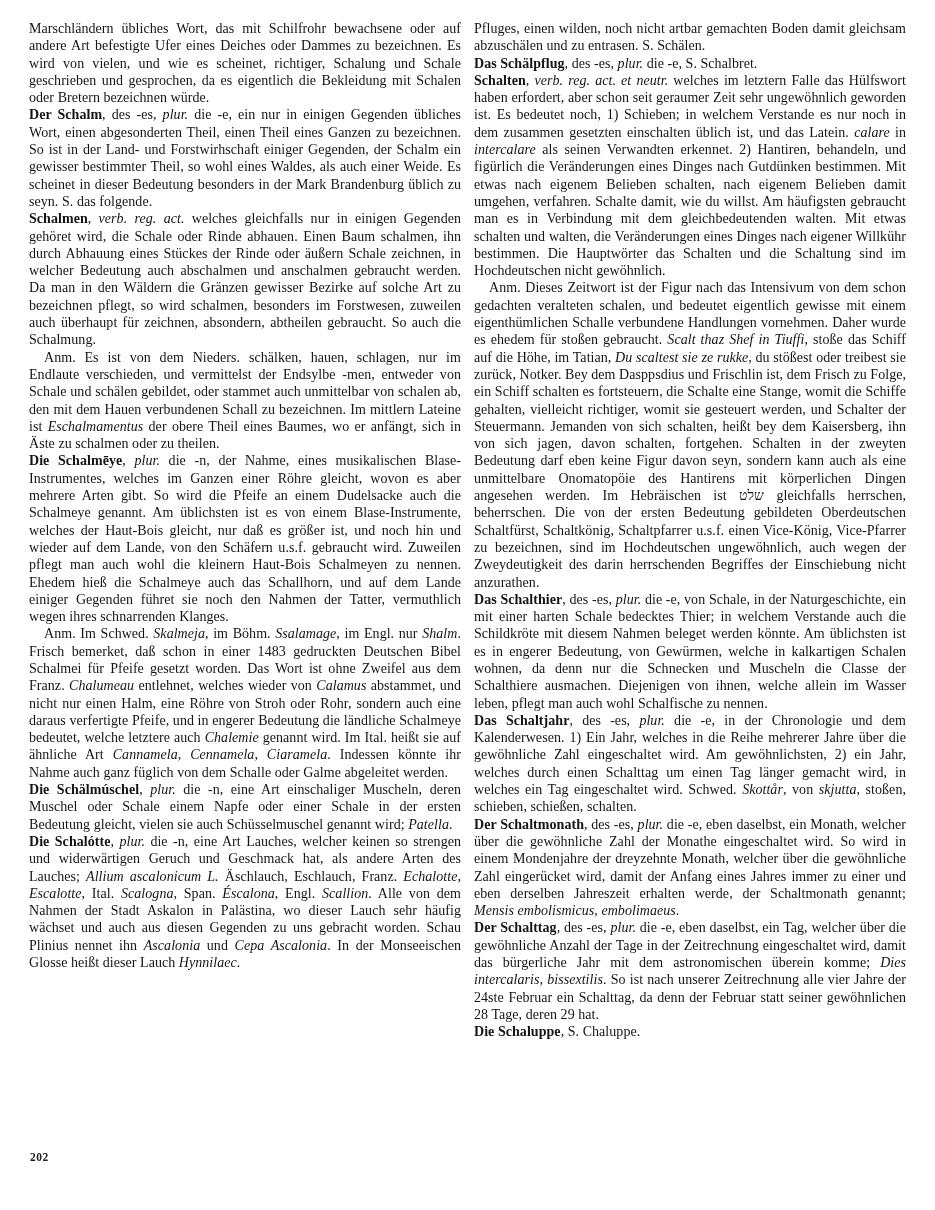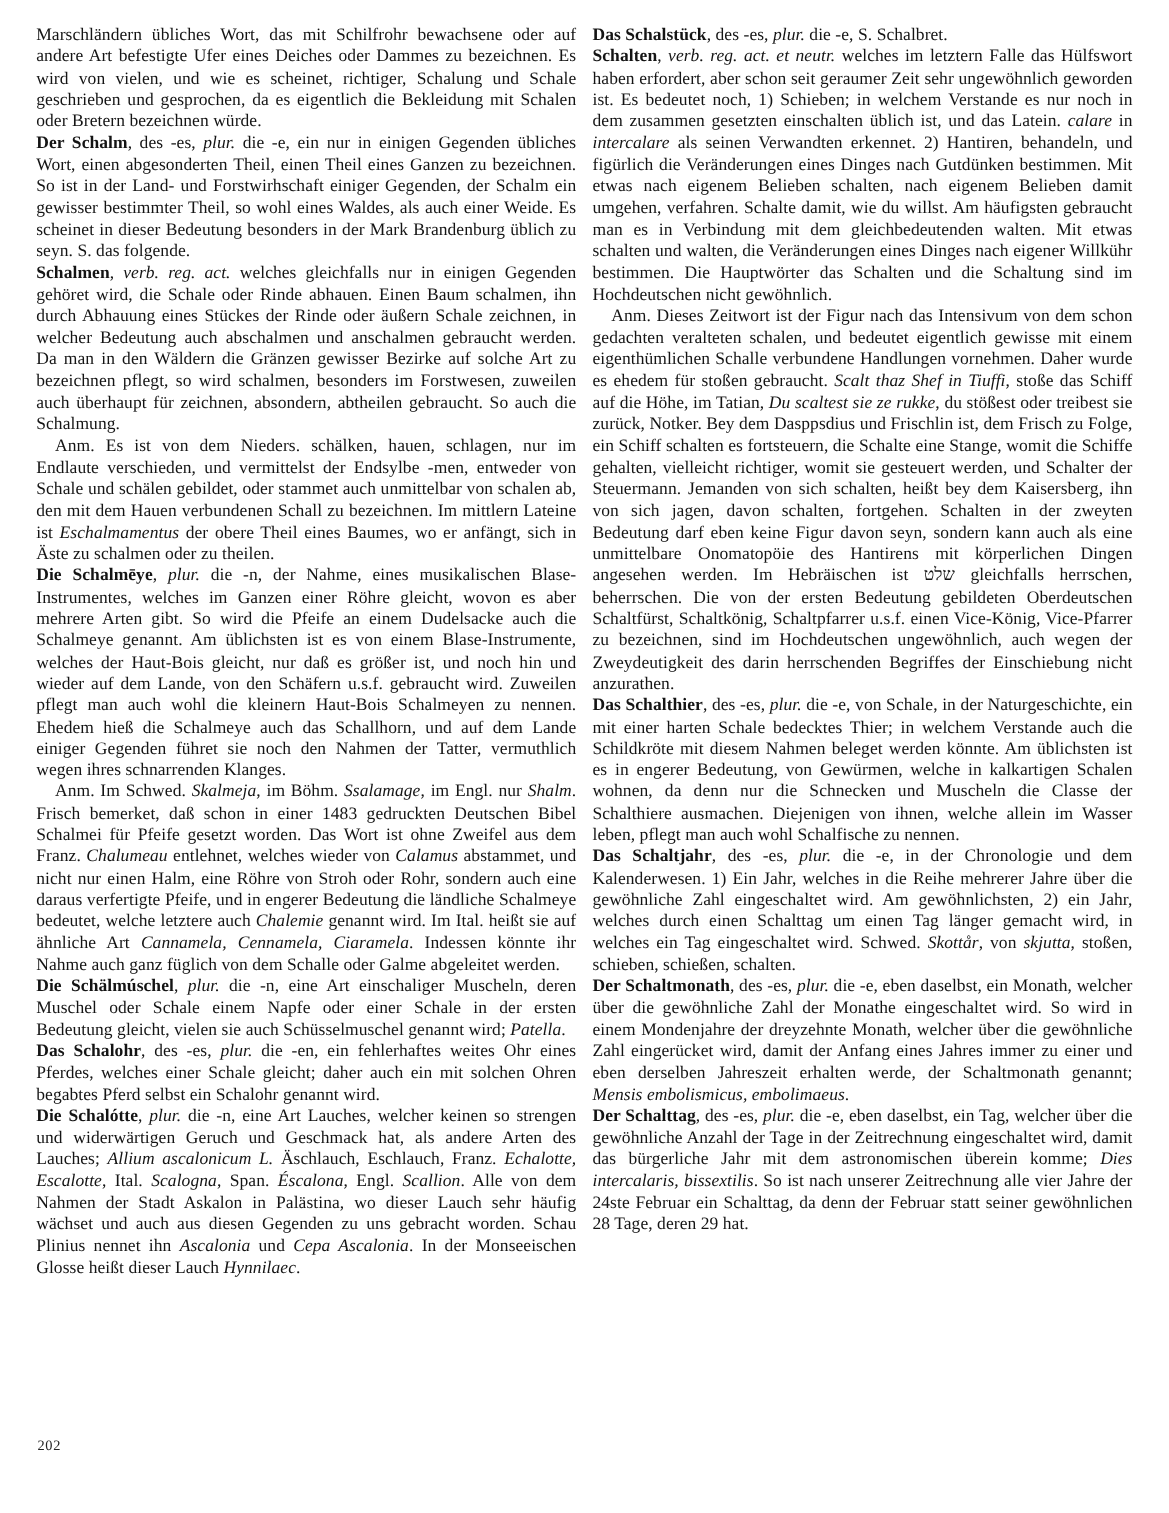--- a/index.html
+++ b/index.html
@@ -49,42 +49,44 @@
   .it {
     font-style: italic;
   }
   .page-number {
     position: absolute;
     left: 30px;
     top: 1151px;
     font-size: 11.5px;
     letter-spacing: 0.5px;
     color: #222222;
+    font-weight: bold;
   }
 </style>
 </head>
 <body>
 
 <div class="page">
   <div class="columns">
     <div class="column">
         <p><span>Marschländern übliches Wort, das mit Schilfrohr bewachsene oder auf andere Art befestigte Ufer eines Deiches oder Dammes zu bezeichnen. Es wird von vielen, und wie es scheinet, richtiger, Schalung und Schale geschrieben und gesprochen, da es eigentlich die Bekleidung mit Schalen oder Bretern bezeichnen würde.</span></p>
         <p><span class="hw">Der Schalm</span><span>, des -es, </span><span class="it">plur.</span><span> die -e, ein nur in einigen Gegenden übliches Wort, einen abgesonderten Theil, einen Theil eines Ganzen zu bezeichnen. So ist in der Land- und Forstwirhschaft einiger Gegenden, der Schalm ein gewisser bestimmter Theil, so wohl eines Waldes, als auch einer Weide. Es scheinet in dieser Bedeutung besonders in der Mark Brandenburg üblich zu seyn. S. das folgende.</span></p>
         <p><span class="hw">Schalmen</span><span>, </span><span class="it">verb. reg. act.</span><span> welches gleichfalls nur in einigen Gegenden gehöret wird, die Schale oder Rinde abhauen. Einen Baum schalmen, ihn durch Abhauung eines Stückes der Rinde oder äußern Schale zeichnen, in welcher Bedeutung auch abschalmen und anschalmen gebraucht werden. Da man in den Wäldern die Gränzen gewisser Bezirke auf solche Art zu bezeichnen pflegt, so wird schalmen, besonders im Forstwesen, zuweilen auch überhaupt für zeichnen, absondern, abtheilen gebraucht. So auch die Schalmung.</span></p>
         <p class="indent"><span>Anm. Es ist von dem Nieders. schälken, hauen, schlagen, nur im Endlaute verschieden, und vermittelst der Endsylbe -men, entweder von Schale und schälen gebildet, oder stammet auch unmittelbar von schalen ab, den mit dem Hauen verbundenen Schall zu bezeichnen. Im mittlern Lateine ist </span><span class="it">Eschalmamentus</span><span> der obere Theil eines Baumes, wo er anfängt, sich in Äste zu schalmen oder zu theilen.</span></p>
         <p><span class="hw">Die Schalmēye</span><span>, </span><span class="it">plur.</span><span> die -n, der Nahme, eines musikalischen Blase-Instrumentes, welches im Ganzen einer Röhre gleicht, wovon es aber mehrere Arten gibt. So wird die Pfeife an einem Dudelsacke auch die Schalmeye genannt. Am üblichsten ist es von einem Blase-Instrumente, welches der Haut-Bois gleicht, nur daß es größer ist, und noch hin und wieder auf dem Lande, von den Schäfern u.s.f. gebraucht wird. Zuweilen pflegt man auch wohl die kleinern Haut-Bois Schalmeyen zu nennen. Ehedem hieß die Schalmeye auch das Schallhorn, und auf dem Lande einiger Gegenden führet sie noch den Nahmen der Tatter, vermuthlich wegen ihres schnarrenden Klanges.</span></p>
         <p class="indent"><span>Anm. Im Schwed. </span><span class="it">Skalmeja</span><span>, im Böhm. </span><span class="it">Ssalamage</span><span>, im Engl. nur </span><span class="it">Shalm</span><span>. Frisch bemerket, daß schon in einer 1483 gedruckten Deutschen Bibel Schalmei für Pfeife gesetzt worden. Das Wort ist ohne Zweifel aus dem Franz. </span><span class="it">Chalumeau</span><span> entlehnet, welches wieder von </span><span class="it">Calamus</span><span> abstammet, und nicht nur einen Halm, eine Röhre von Stroh oder Rohr, sondern auch eine daraus verfertigte Pfeife, und in engerer Bedeutung die ländliche Schalmeye bedeutet, welche letztere auch </span><span class="it">Chalemie</span><span> genannt wird. Im Ital. heißt sie auf ähnliche Art </span><span class="it">Cannamela, Cennamela, Ciaramela</span><span>. Indessen könnte ihr Nahme auch ganz füglich von dem Schalle oder Galme abgeleitet werden.</span></p>
         <p><span class="hw">Die Schälmúschel</span><span>, </span><span class="it">plur.</span><span> die -n, eine Art einschaliger Muscheln, deren Muschel oder Schale einem Napfe oder einer Schale in der ersten Bedeutung gleicht, vielen sie auch Schüsselmuschel genannt wird; </span><span class="it">Patella</span><span>.</span></p>
-        <p><span class="hw">Das Schalohr</span><span>, des -es, </span><span class="it">plur.</span><span> die -en, ein fehlerhaftes weites Ohr eines Pferdes, welches einer Schale gleicht; daher auch ein mit solchen Ohren begabtes Pferd selbst ein Schalohr genannt wird.</span></p>
         <p><span class="hw">Die Schalótte</span><span>, </span><span class="it">plur.</span><span> die -n, eine Art Lauches, welcher keinen so strengen und widerwärtigen Geruch und Geschmack hat, als andere Arten des Lauches; </span><span class="it">Allium ascalonicum L.</span><span> Äschlauch, Eschlauch, Franz. </span><span class="it">Echalotte, Escalotte</span><span>, Ital. </span><span class="it">Scalogna</span><span>, Span. </span><span class="it">Éscalona</span><span>, Engl. </span><span class="it">Scallion</span><span>. Alle von dem Nahmen der Stadt Askalon in Palästina, wo dieser Lauch sehr häufig wächset und auch aus diesen Gegenden zu uns gebracht worden. Schau Plinius nennet ihn </span><span class="it">Ascalonia</span><span> und </span><span class="it">Cepa Ascalonia</span><span>. In der Monseeischen Glosse heißt dieser Lauch </span><span class="it">Hynnilaec</span><span>.</span></p>
       </div>
     <div class="column">
-        <p><span class="hw">Das Schalstück</span><span>, des -es, </span><span class="it">plur.</span><span> die -e, S. Schalbret.</span></p>
+        <p><span>Pfluges, einen wilden, noch nicht artbar gemachten Boden damit gleichsam abzuschälen und zu entrasen. S. Schälen.</span></p>
+        <p><span class="hw">Das Schälpflug</span><span>, des -es, </span><span class="it">plur.</span><span> die -e, S. Schalbret.</span></p>
         <p><span class="hw">Schalten</span><span>, </span><span class="it">verb. reg. act. et neutr.</span><span> welches im letztern Falle das Hülfswort haben erfordert, aber schon seit geraumer Zeit sehr ungewöhnlich geworden ist. Es bedeutet noch, 1) Schieben; in welchem Verstande es nur noch in dem zusammen gesetzten einschalten üblich ist, und das Latein. </span><span class="it">calare</span><span> in </span><span class="it">intercalare</span><span> als seinen Verwandten erkennet. 2) Hantiren, behandeln, und figürlich die Veränderungen eines Dinges nach Gutdünken bestimmen. Mit etwas nach eigenem Belieben schalten, nach eigenem Belieben damit umgehen, verfahren. Schalte damit, wie du willst. Am häufigsten gebraucht man es in Verbindung mit dem gleichbedeutenden walten. Mit etwas schalten und walten, die Veränderungen eines Dinges nach eigener Willkühr bestimmen. Die Hauptwörter das Schalten und die Schaltung sind im Hochdeutschen nicht gewöhnlich.</span></p>
         <p class="indent"><span>Anm. Dieses Zeitwort ist der Figur nach das Intensivum von dem schon gedachten veralteten schalen, und bedeutet eigentlich gewisse mit einem eigenthümlichen Schalle verbundene Handlungen vornehmen. Daher wurde es ehedem für stoßen gebraucht. </span><span class="it">Scalt thaz Shef in Tiuffi</span><span>, stoße das Schiff auf die Höhe, im Tatian, </span><span class="it">Du scaltest sie ze rukke</span><span>, du stößest oder treibest sie zurück, Notker. Bey dem Dasppsdius und Frischlin ist, dem Frisch zu Folge, ein Schiff schalten es fortsteuern, die Schalte eine Stange, womit die Schiffe gehalten, vielleicht richtiger, womit sie gesteuert werden, und Schalter der Steuermann. Jemanden von sich schalten, heißt bey dem Kaisersberg, ihn von sich jagen, davon schalten, fortgehen. Schalten in der zweyten Bedeutung darf eben keine Figur davon seyn, sondern kann auch als eine unmittelbare Onomatopöie des Hantirens mit körperlichen Dingen angesehen werden. Im Hebräischen ist שלט gleichfalls herrschen, beherrschen. Die von der ersten Bedeutung gebildeten Oberdeutschen Schaltfürst, Schaltkönig, Schaltpfarrer u.s.f. einen Vice-König, Vice-Pfarrer zu bezeichnen, sind im Hochdeutschen ungewöhnlich, auch wegen der Zweydeutigkeit des darin herrschenden Begriffes der Einschiebung nicht anzurathen.</span></p>
         <p><span class="hw">Das Schalthier</span><span>, des -es, </span><span class="it">plur.</span><span> die -e, von Schale, in der Naturgeschichte, ein mit einer harten Schale bedecktes Thier; in welchem Verstande auch die Schildkröte mit diesem Nahmen beleget werden könnte. Am üblichsten ist es in engerer Bedeutung, von Gewürmen, welche in kalkartigen Schalen wohnen, da denn nur die Schnecken und Muscheln die Classe der Schalthiere ausmachen. Diejenigen von ihnen, welche allein im Wasser leben, pflegt man auch wohl Schalfische zu nennen.</span></p>
         <p><span class="hw">Das Schaltjahr</span><span>, des -es, </span><span class="it">plur.</span><span> die -e, in der Chronologie und dem Kalenderwesen. 1) Ein Jahr, welches in die Reihe mehrerer Jahre über die gewöhnliche Zahl eingeschaltet wird. Am gewöhnlichsten, 2) ein Jahr, welches durch einen Schalttag um einen Tag länger gemacht wird, in welches ein Tag eingeschaltet wird. Schwed. </span><span class="it">Skottår</span><span>, von </span><span class="it">skjutta</span><span>, stoßen, schieben, schießen, schalten.</span></p>
         <p><span class="hw">Der Schaltmonath</span><span>, des -es, </span><span class="it">plur.</span><span> die -e, eben daselbst, ein Monath, welcher über die gewöhnliche Zahl der Monathe eingeschaltet wird. So wird in einem Mondenjahre der dreyzehnte Monath, welcher über die gewöhnliche Zahl eingerücket wird, damit der Anfang eines Jahres immer zu einer und eben derselben Jahreszeit erhalten werde, der Schaltmonath genannt; </span><span class="it">Mensis embolismicus, embolimaeus</span><span>.</span></p>
         <p><span class="hw">Der Schalttag</span><span>, des -es, </span><span class="it">plur.</span><span> die -e, eben daselbst, ein Tag, welcher über die gewöhnliche Anzahl der Tage in der Zeitrechnung eingeschaltet wird, damit das bürgerliche Jahr mit dem astronomischen überein komme; </span><span class="it">Dies intercalaris, bissextilis</span><span>. So ist nach unserer Zeitrechnung alle vier Jahre der 24ste Februar ein Schalttag, da denn der Februar statt seiner gewöhnlichen 28 Tage, deren 29 hat.</span></p>
+        <p><span class="hw">Die Schaluppe</span><span>, S. Chaluppe.</span></p>
       </div>
   </div>
   <div class="page-number">202</div>
 </div>
 
 </body></html>

